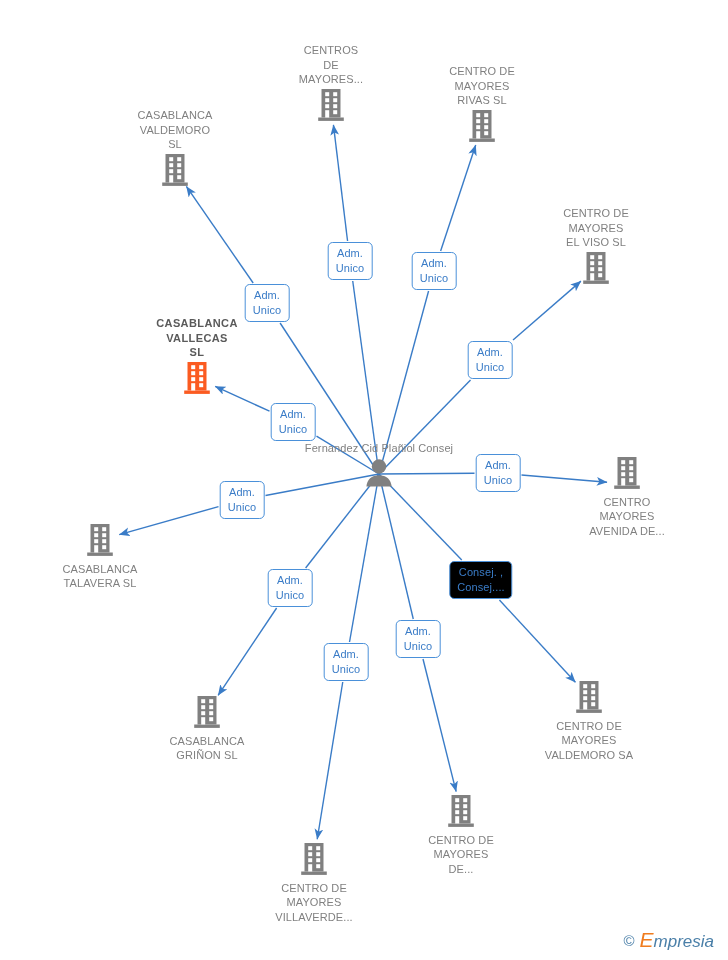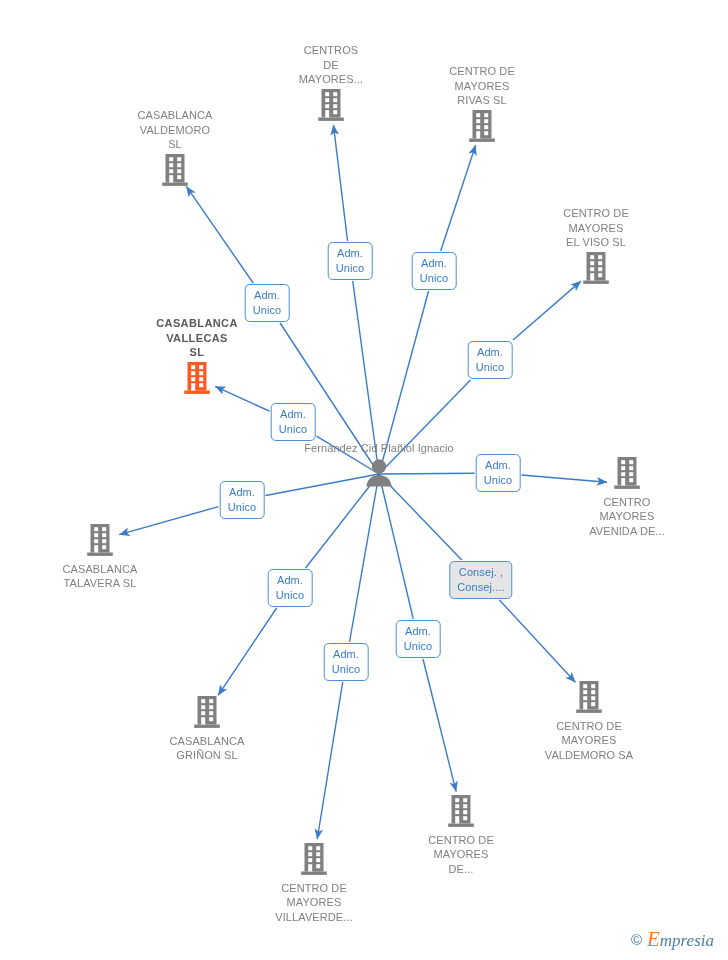--- a/index.html
+++ b/index.html
@@ -255,21 +255,21 @@
             <rect x="9.2" y="16.2" width="4" height="4" fill="#ffffff"></rect>
             <rect x="17.2" y="16.2" width="4" height="4" fill="#ffffff"></rect>
             <rect x="9.2" y="22.2" width="4" height="7.3" fill="#ffffff"></rect>
             <rect x="17.2" y="22.2" width="4" height="4" fill="#ffffff"></rect>
           </svg></span>
         <span class="label">CENTRO DE
 MAYORES
 VILLAVERDE...</span>
       </div>
       <div class="node label-above person" style="left: 379px; top: 441px;">
-        <span class="label">Fernandez Cid Plañiol Ignacio</span>
+        <span class="label">Fernandez Cid Plañiol Consej</span>
         <span class="ico"><svg width="30" height="32" viewBox="0 0 30 32">
             <circle cx="15" cy="9.5" r="7.2" fill="#808080"></circle>
             <path d="M15,18.2 C22.4,18.2 27.2,22.6 27.6,29.6 L2.4,29.6 C2.8,22.6 7.6,18.2 15,18.2 Z" fill="#808080"></path>
           </svg></span>
       </div>
     </div>
   <div id="edge-label-layer">
       <div style="position: absolute; transform: translate(-50%, -50%); border: 1.3px solid rgb(74, 144, 217); border-radius: 5px; background: rgb(255, 255, 255); color: rgb(58, 124, 199); font-size: 11px; line-height: 15px; padding: 3px 7px; white-space: pre-line; text-align: center; letter-spacing: 0.1px; left: 350px; top: 261px;">Adm.
 Unico</div>
       <div style="position: absolute; transform: translate(-50%, -50%); border: 1.3px solid rgb(74, 144, 217); border-radius: 5px; background: rgb(255, 255, 255); color: rgb(58, 124, 199); font-size: 11px; line-height: 15px; padding: 3px 7px; white-space: pre-line; text-align: center; letter-spacing: 0.1px; left: 434px; top: 271px;">Adm.
@@ -279,25 +279,25 @@
       <div style="position: absolute; transform: translate(-50%, -50%); border: 1.3px solid rgb(74, 144, 217); border-radius: 5px; background: rgb(255, 255, 255); color: rgb(58, 124, 199); font-size: 11px; line-height: 15px; padding: 3px 7px; white-space: pre-line; text-align: center; letter-spacing: 0.1px; left: 490px; top: 360px;">Adm.
 Unico</div>
       <div style="position: absolute; transform: translate(-50%, -50%); border: 1.3px solid rgb(74, 144, 217); border-radius: 5px; background: rgb(255, 255, 255); color: rgb(58, 124, 199); font-size: 11px; line-height: 15px; padding: 3px 7px; white-space: pre-line; text-align: center; letter-spacing: 0.1px; left: 293px; top: 422px;">Adm.
 Unico</div>
       <div style="position: absolute; transform: translate(-50%, -50%); border: 1.3px solid rgb(74, 144, 217); border-radius: 5px; background: rgb(255, 255, 255); color: rgb(58, 124, 199); font-size: 11px; line-height: 15px; padding: 3px 7px; white-space: pre-line; text-align: center; letter-spacing: 0.1px; left: 498px; top: 473px;">Adm.
 Unico</div>
       <div style="position: absolute; transform: translate(-50%, -50%); border: 1.3px solid rgb(74, 144, 217); border-radius: 5px; background: rgb(255, 255, 255); color: rgb(58, 124, 199); font-size: 11px; line-height: 15px; padding: 3px 7px; white-space: pre-line; text-align: center; letter-spacing: 0.1px; left: 242px; top: 500px;">Adm.
 Unico</div>
       <div style="position: absolute; transform: translate(-50%, -50%); border: 1.3px solid rgb(74, 144, 217); border-radius: 5px; background: rgb(255, 255, 255); color: rgb(58, 124, 199); font-size: 11px; line-height: 15px; padding: 3px 7px; white-space: pre-line; text-align: center; letter-spacing: 0.1px; left: 290px; top: 588px;">Adm.
 Unico</div>
-      <div style="position: absolute; transform: translate(-50%, -50%); border: 1.3px solid rgb(74, 144, 217); border-radius: 5px; background: #e5e5e5; color: rgb(58, 124, 199); font-size: 11px; line-height: 15px; padding: 3px 7px; white-space: pre-line; text-align: center; letter-spacing: 0.1px; left: 481px; top: 580px;">Consej. ,
+      <div style="position: absolute; transform: translate(-50%, -50%); border: 1.3px solid rgb(74, 144, 217); border-radius: 5px; background: #000000; color: rgb(58, 124, 199); font-size: 11px; line-height: 15px; padding: 3px 7px; white-space: pre-line; text-align: center; letter-spacing: 0.1px; left: 481px; top: 580px;">Consej. ,
 Consej....</div>
       <div style="position: absolute; transform: translate(-50%, -50%); border: 1.3px solid rgb(74, 144, 217); border-radius: 5px; background: rgb(255, 255, 255); color: rgb(58, 124, 199); font-size: 11px; line-height: 15px; padding: 3px 7px; white-space: pre-line; text-align: center; letter-spacing: 0.1px; left: 418px; top: 639px;">Adm.
 Unico</div>
       <div style="position: absolute; transform: translate(-50%, -50%); border: 1.3px solid rgb(74, 144, 217); border-radius: 5px; background: rgb(255, 255, 255); color: rgb(58, 124, 199); font-size: 11px; line-height: 15px; padding: 3px 7px; white-space: pre-line; text-align: center; letter-spacing: 0.1px; left: 346px; top: 662px;">Adm.
 Unico</div>
     </div>
 
   <div id="watermark" style="position:absolute;right:14px;bottom:8px;display:flex;align-items:center;gap:5px;">
     <span style="color:#4A7FA8;font-size:15px;">©</span>
-    <span style="font-family:Liberation Serif, serif;font-style:italic;font-size:17px;color:#4A7FA8;"><span style="color:#F07C1E;font-size:21px;">E</span>mpresia</span>
+    <span style="font-family:Liberation Sans, sans-serif;font-style:italic;font-size:17px;color:#4A7FA8;"><span style="color:#F07C1E;font-size:21px;">E</span>mpresia</span>
   </div>
 </div>
 
 </body></html>

